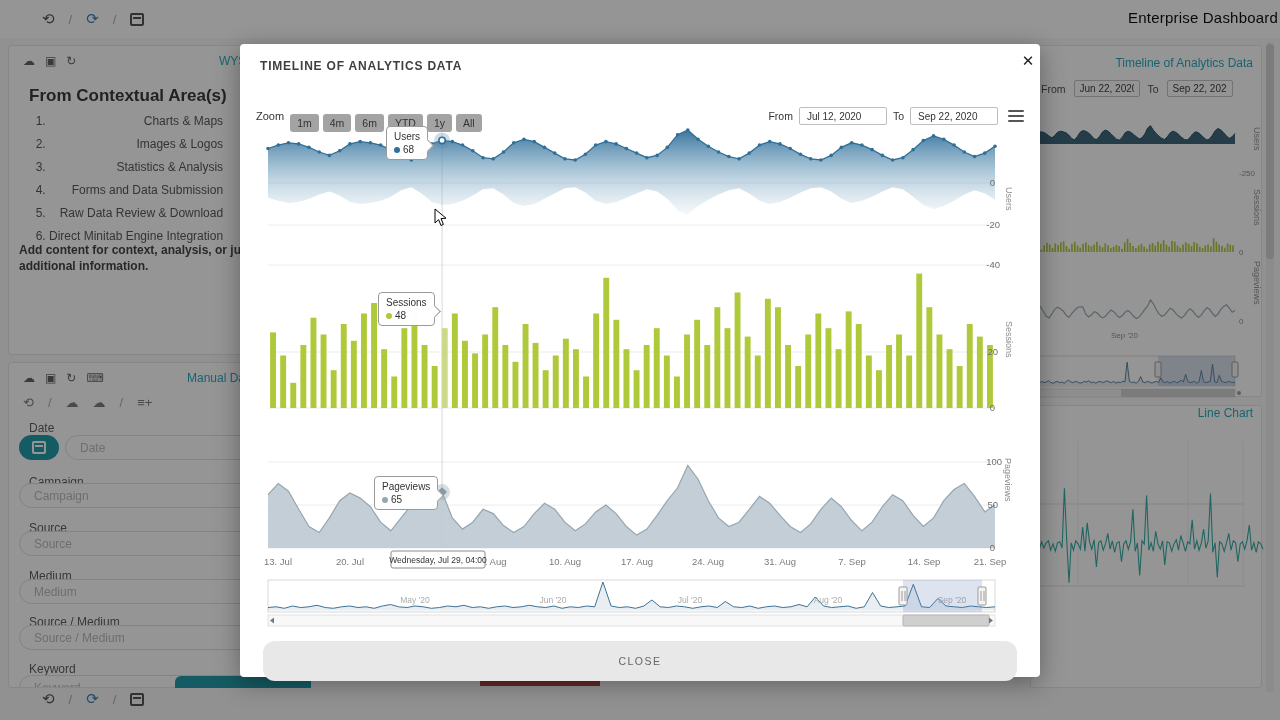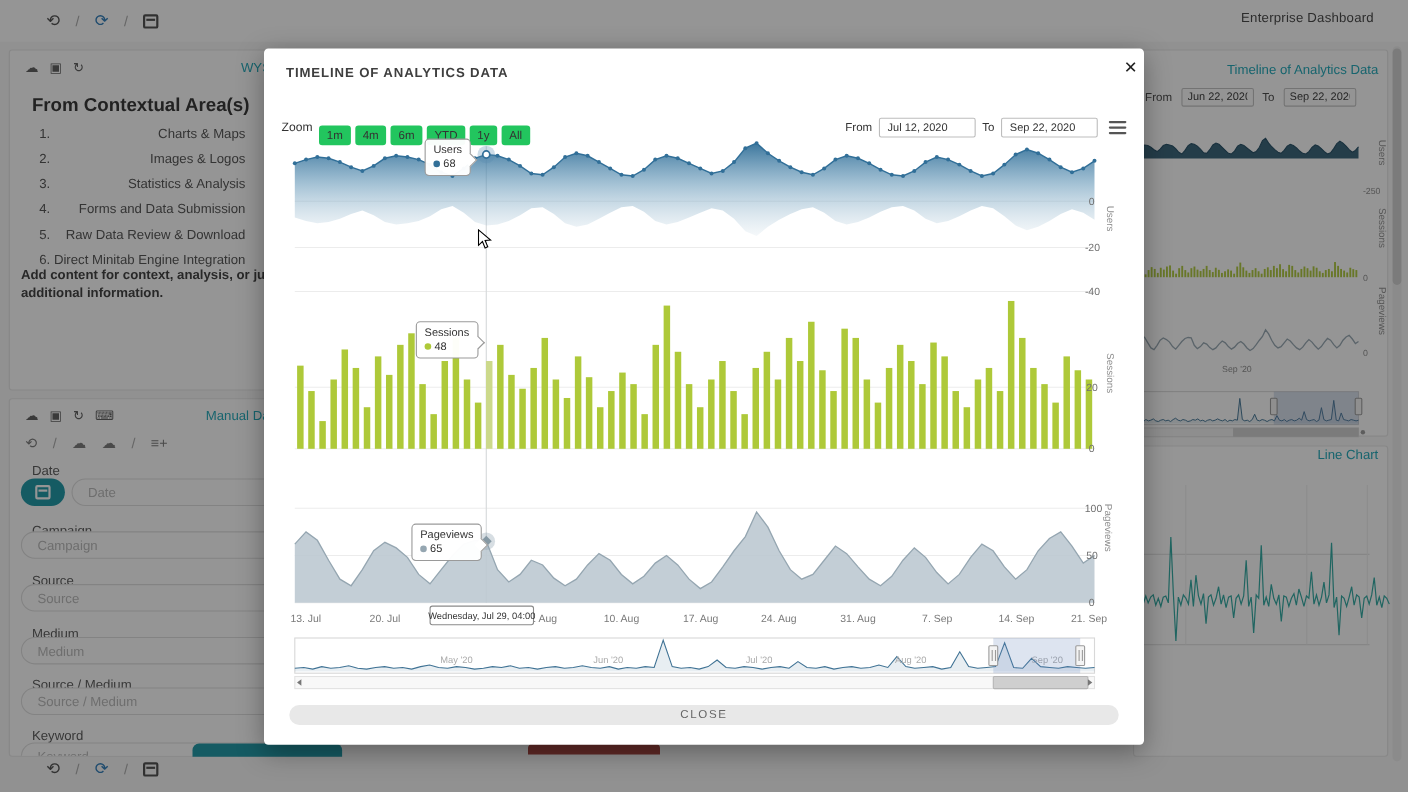--- a/index.html
+++ b/index.html
@@ -8,21 +8,21 @@
   .abs { position:absolute; }
 
   
   .page { position:absolute; inset:0; background:#f7f7f7; }
   .topbar { position:absolute; left:0; top:0; width:1280px; height:38px; background:#ffffff; }
   .icon-row { display:flex; align-items:center; gap:14px; font-size:15px; color:#4a4a4a; }
   .icon-row .sep { color:#a9a9a9; font-size:13px; }
   .icon-row .blue { color:#2a7ab9; }
   .cal-ic { width:14px; height:13px; border:2px solid #4a4a4a; border-radius:2px; position:relative; }
   .cal-ic::before { content:""; position:absolute; left:1px; right:1px; top:2px; height:2px; background:#4a4a4a; }
-  .app-title { position:absolute; right:31px; top:9px; font-size:12px; color:#404040; letter-spacing:.2px; }
+  .app-title { position:absolute; right:2px; top:9px; font-size:15px; color:#000000; letter-spacing:.2px; }
 
   .panel { position:absolute; background:#ffffff; border:1px solid #e6e6e6; border-radius:3px; }
   .panel-head-icons { position:absolute; left:14px; top:8px; display:flex; gap:10px; font-size:12px; color:#5a5a5a; }
   .panel-link { position:absolute; top:8px; font-size:12px; color:#1ba7b8; white-space:nowrap; }
 
   .ctx-head { position:absolute; left:20px; top:40px; font-size:17px; font-weight:bold; color:#2f2f2f; }
   .ctx-list { position:absolute; left:40px; top:68px; font-size:12px; color:#4f4f4f; list-style:decimal; }
   .ctx-list li { margin-bottom:9px;text-align:right; }
   .ctx-note { position:absolute; left:10px; top:196px; width:236px; font-size:12px; font-weight:bold; color:#3a3a3a; line-height:1.35; }
 
@@ -52,38 +52,38 @@
   .modal { position:absolute; left:240px; top:44px; width:800px; height:633px; background:#ffffff;
            border-radius:4px; box-shadow:0 6px 24px rgba(0,0,0,.35); z-index:50; }
   .modal-title { position:absolute; left:20px; top:15px; font-size:12px; font-weight:bold; color:#3f3f3f; letter-spacing:.8px; }
   .modal-x { position:absolute; left:777px; top:6px; width:22px; height:22px; border:none; background:none;
              font-size:15px; color:#222; cursor:pointer; }
   .chart-area { position:absolute; left:12px; top:62px; width:776px; height:525px; }
 
   .zoom-row { position:absolute; left:4px; top:0; width:768px; height:20px; display:flex; align-items:center;
               font-size:11px; color:#333; }
   .zoom-row .zlabel { margin-right:6px; color:#333; }
-  .zbtn { background:#22c55e; border:none; border-radius:3px; padding:3px 7px; margin-right:4px;
+  .zbtn { background:#a3a3a3; border:none; border-radius:3px; padding:3px 7px; margin-right:4px;
           font-size:10.5px; color:#333; font-family:"Liberation Sans", sans-serif; cursor:pointer;margin-top:14px; }
   .zoom-spacer { flex:1; }
   .range-label { font-size:10.5px; color:#333; margin:0 6px; }
   .range-input { width:88px; height:18px; border:1px solid #bdbdbd; border-radius:2px; font-size:10px;
                  color:#333; padding:0 7px; font-family:"Liberation Sans", sans-serif; }
   .hamb { width:16px; height:12px; margin-left:10px; display:flex; flex-direction:column; justify-content:space-between; cursor:pointer; }
   .hamb span { display:block; height:2px; background:#555; border-radius:1px; }
 
   .tip { position:absolute; border:1px solid #9a9a9a; border-radius:4px; background:rgba(255,255,255,.97);
          font-size:10px; color:#333; padding:3px 7px; line-height:1.3; white-space:nowrap; z-index:5; }
   .tip::after { content:""; position:absolute; right:-5px; top:14px; width:8px; height:8px;
                 background:#fff; border-top:1px solid #9a9a9a; border-right:1px solid #9a9a9a;
                 transform:rotate(45deg); }
   .tip .dot { display:inline-block; width:6px; height:6px; border-radius:50%; margin-right:3px; }
   .dot-users { background:#316f98; } .dot-sessions { background:#aec939; } .dot-pv { background:#95a6b1; }
 
-  .close-btn { position:absolute; left:23px; top:597px; width:754px; height:18px; background:#e8e8e8;
+  .close-btn { position:absolute; left:23px; top:597px; width:754px; height:40px; background:#e8e8e8;
                border:none; border-radius:12px; font-size:10.5px; letter-spacing:1.5px; color:#666;
                font-family:"Liberation Sans", sans-serif; cursor:pointer; }
 
   svg text { font-family:"Liberation Sans", sans-serif; }
   .tick { font-size:9.5px; fill:#6f6f6f; }
   .axis-title { font-size:9px; fill:#8d8d8d; }
   .xlab { font-size:9.5px; fill:#7a7a7a; }
   .navlab { font-size:8.5px; fill:#ababab; }
   .mini-tick { font-size:8px; fill:#8a8a8a; }
   .rot-date { font-size:7.5px; fill:#8a8a8a; }

